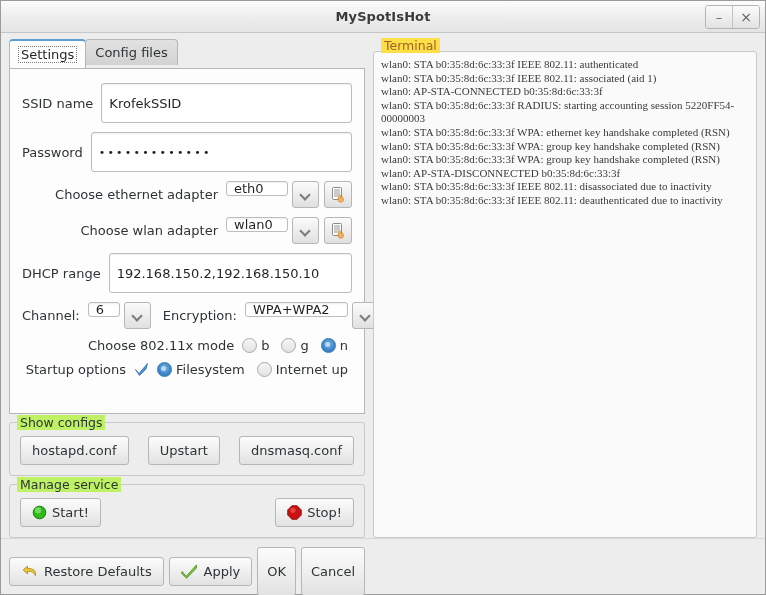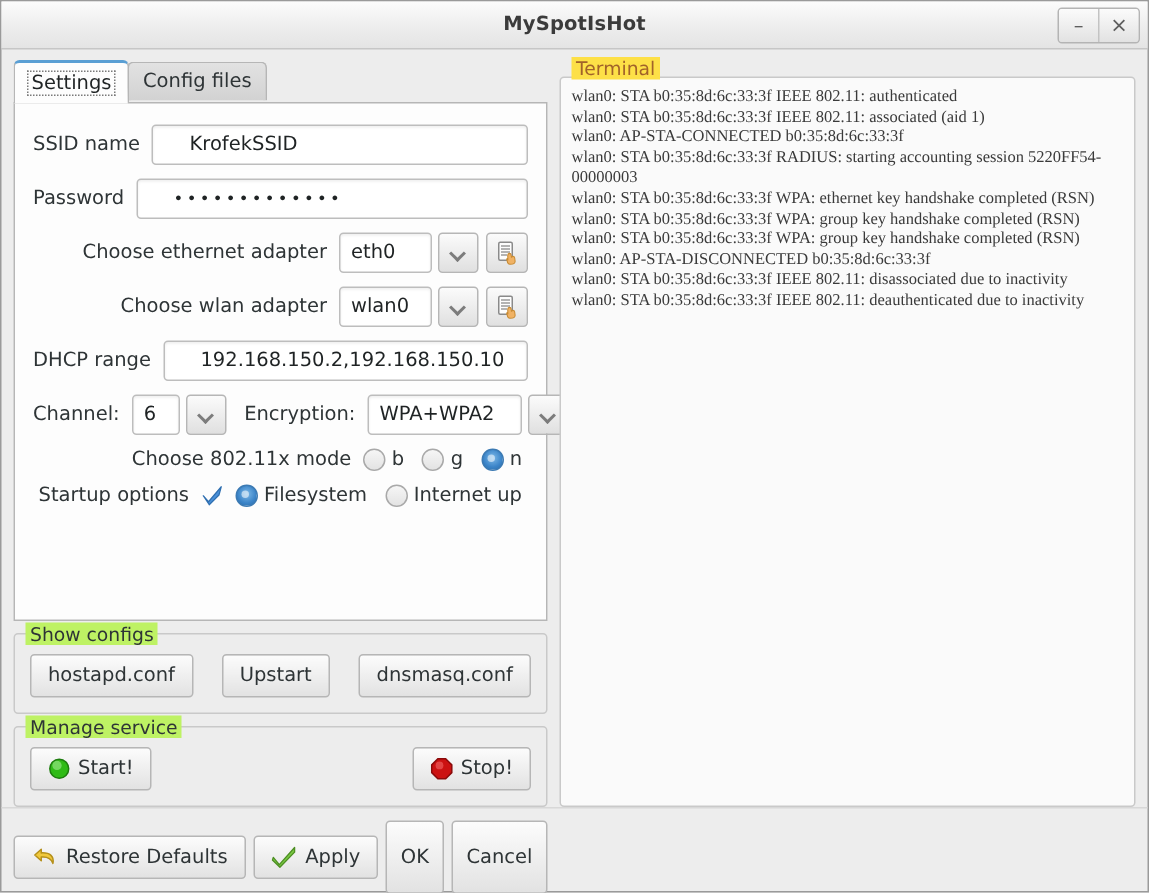--- a/index.html
+++ b/index.html
@@ -48,21 +48,21 @@
   .win-btn + .win-btn { border-left: 1px solid #c3c3c3; }
   .win-btn.close { font-size: 14px; }
 
   
   .body-area { flex: 1; display: flex; position: relative; }
   .left-pane  { width: 372px; box-sizing: border-box; padding: 6px 8px 0 8px; display:flex; flex-direction:column;}
   .right-pane { flex: 1; box-sizing: border-box; padding: 6px 8px 0 0; display:flex; flex-direction:column;}
 
   
   .notebook { display: flex; flex-direction: column; }
-  .tabstrip { display: flex; align-items: center; height: 30px; position: relative; z-index:2;}
+  .tabstrip { display: flex; align-items: flex-start; height: 30px; position: relative; z-index:2;}
   .tab {
     height: 26px; box-sizing: border-box;
     padding: 0 9px;
     display: flex; align-items: center;
     font-size: 13px; color: #2e3436;
     border: 1px solid #b6b6b6;
     border-bottom: none;
     border-radius: 4px 4px 0 0;
     background: linear-gradient(to bottom,#e2e2e2,#d2d2d2);
     margin-right: -1px;
@@ -86,38 +86,38 @@
   }
 
   
   .row { display: flex; align-items: center; margin-bottom: 9px; }
   .row.right { justify-content: flex-end; }
   .lbl { font-size: 13px; color: #2e3436; white-space: nowrap; }
   .lbl.r { margin-right: 8px; }
 
   .entry {
     box-sizing: border-box;
-    height: 27px;
+    height: 40px;
     border: 1px solid #bdbdbd;
     border-radius: 3px;
     background: #fff;
     box-shadow: inset 0 1px 2px rgba(0,0,0,0.07);
     display: flex; align-items: center;
-    padding: 0 24px;
+    padding: 0 7px;
     font-size: 13px; color: #1f2324;
     overflow: hidden; white-space: nowrap;
   }
   .entry.grow { flex: 1; }
   .pwd-dots { letter-spacing: 2.2px; font-size: 11px; }
 
   .combo {
     box-sizing: border-box; height: 27px; display: flex;
   }
   .combo .cval {
-    box-sizing: border-box; height: 27px;
+    box-sizing: border-box; height: 15px;
     border: 1px solid #bdbdbd; border-radius: 3px;
     background: #fff;
     box-shadow: inset 0 1px 2px rgba(0,0,0,0.07);
     display: flex; align-items: center; padding: 0 7px;
     font-size: 13px; color: #1f2324;
   }
   .arrow-btn {
     box-sizing: border-box;
     width: 27px; height: 27px; margin-left: 4px;
     border: 1px solid #b6b6b6; border-radius: 3px;

